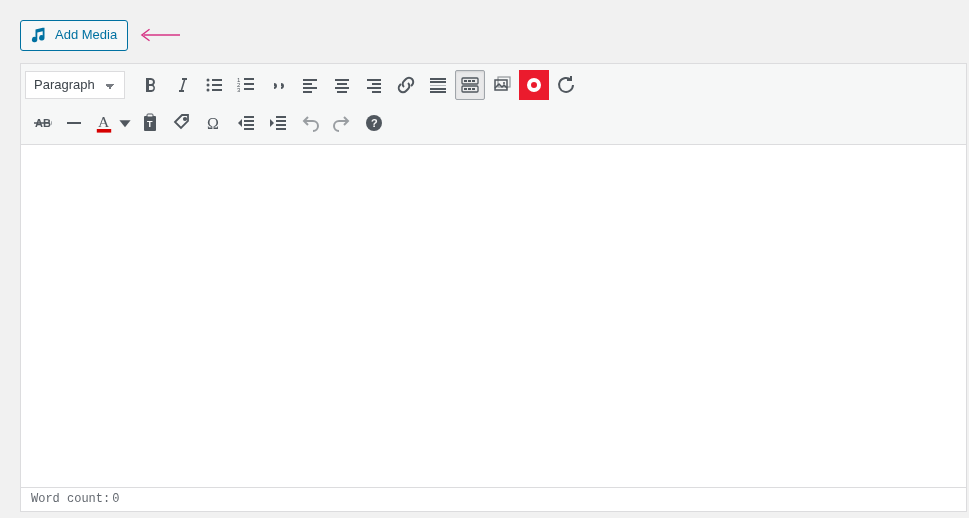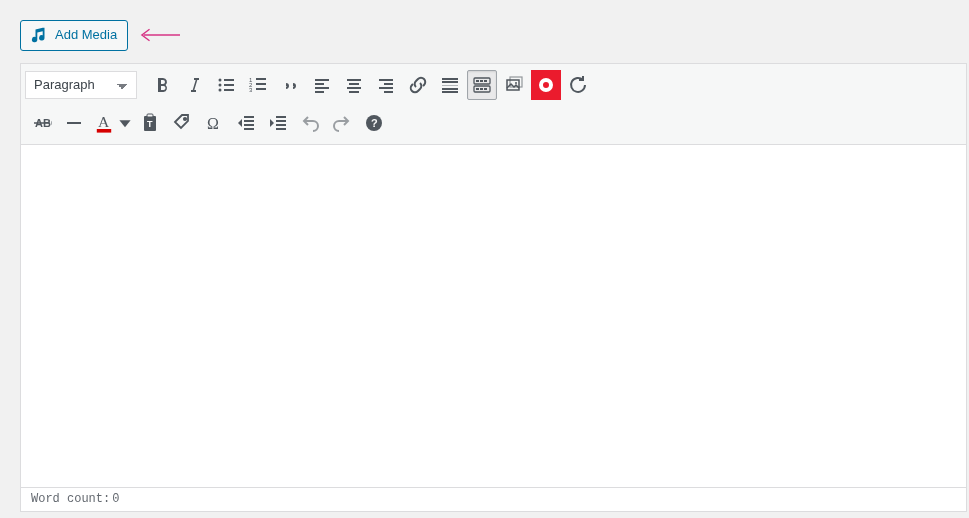--- a/index.html
+++ b/index.html
@@ -36,21 +36,21 @@
     background: #fff;
     border: 1px solid #dcdcde;
   }
   .toolbar {
     background: #f6f7f7;
     border-bottom: 1px solid #dcdcde;
     padding: 4px 4px 0 4px;
   }
   .tb-row { display: flex; align-items: center; gap: 2px; padding: 2px 0 6px 0; flex-wrap: nowrap; }
   .format-select {
-    width: 112px;
+    width: 100px;
     height: 28px;
     border: 1px solid #dcdcde;
     background: #fff;
     font-size: 13px;
     padding: 0 22px 0 8px;
     margin-right: 8px;
     appearance: none;
     background-image: linear-gradient(45deg, transparent 50%, #787c82 50%), linear-gradient(135deg, #787c82 50%, transparent 50%);
     background-position: calc(100% - 14px) 12px, calc(100% - 9px) 12px;
     background-size: 5px 5px, 5px 5px;

